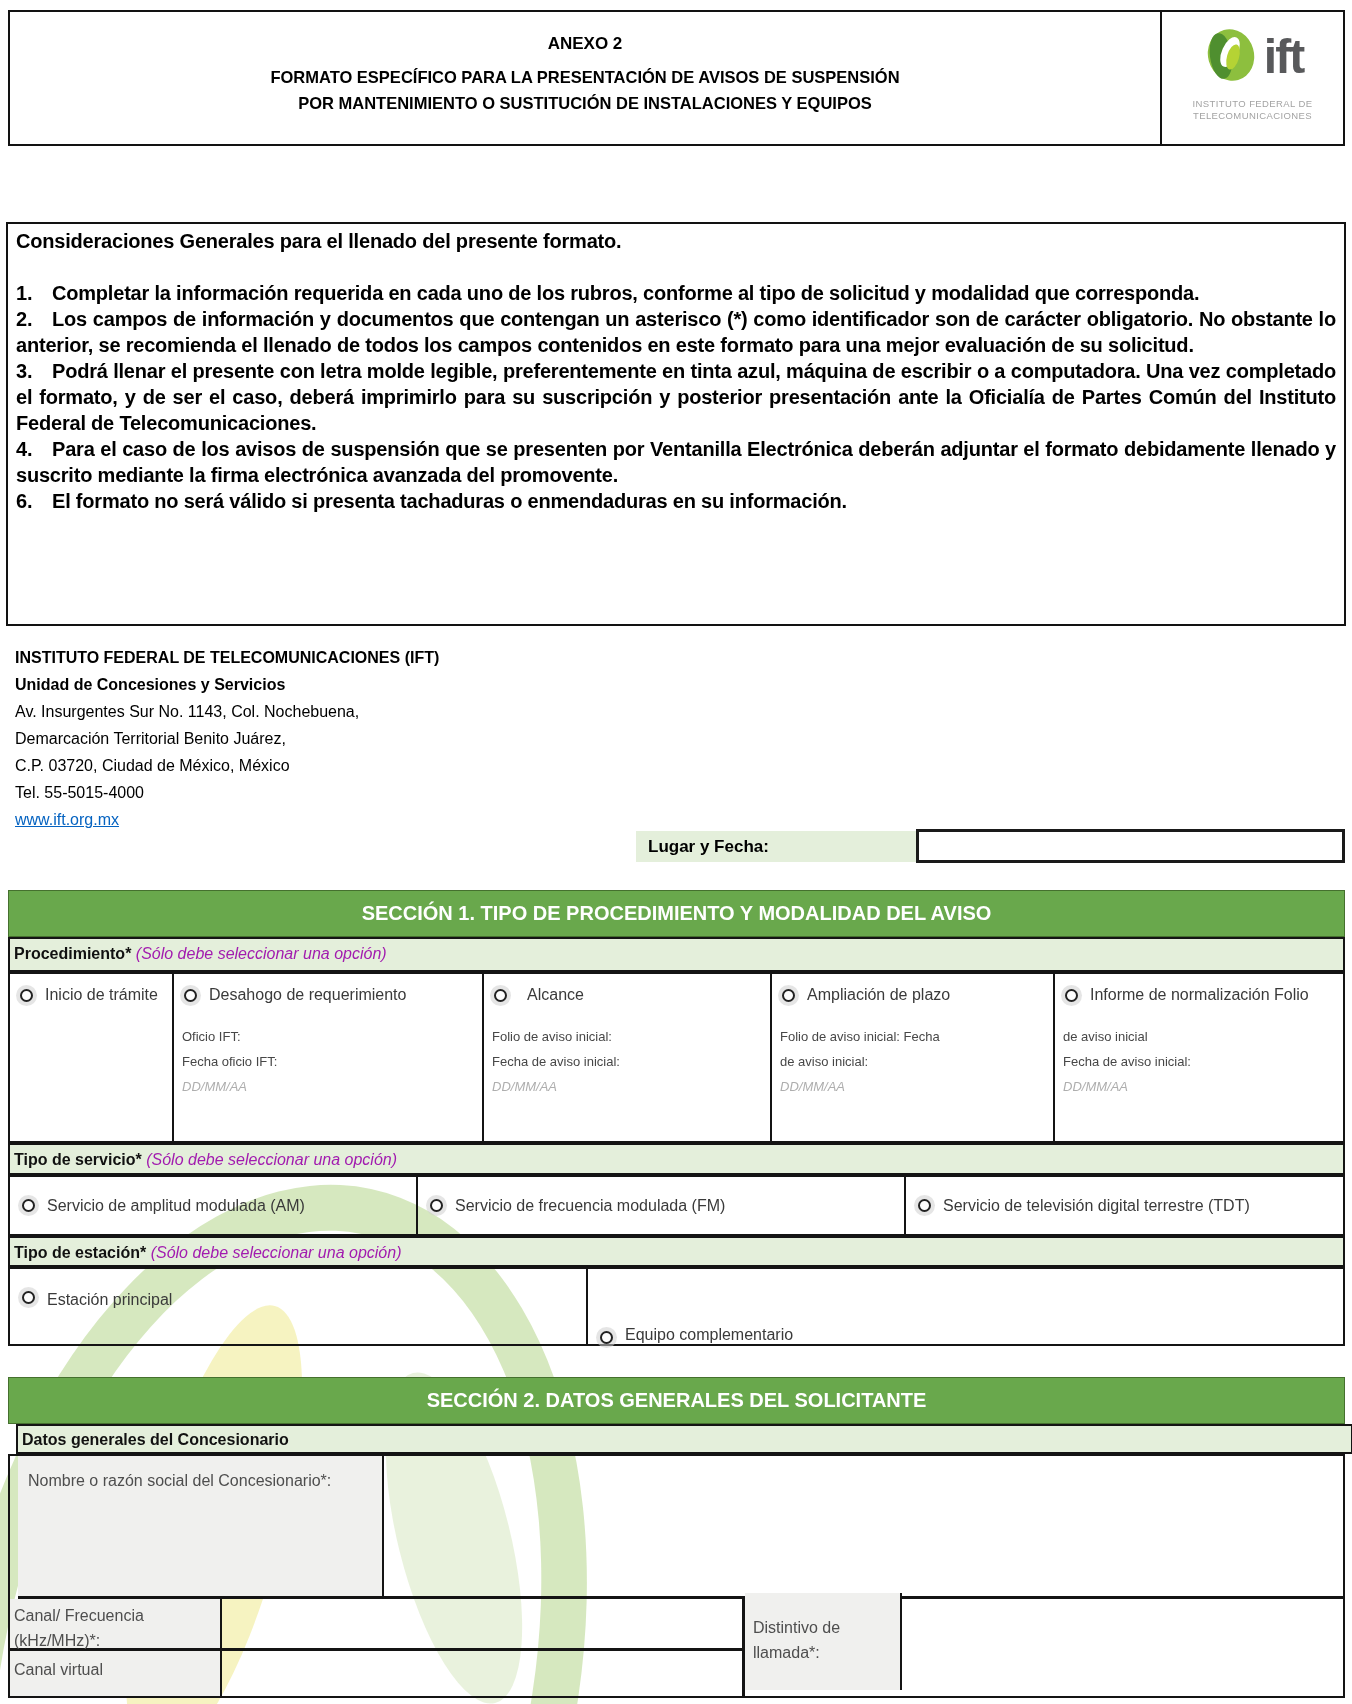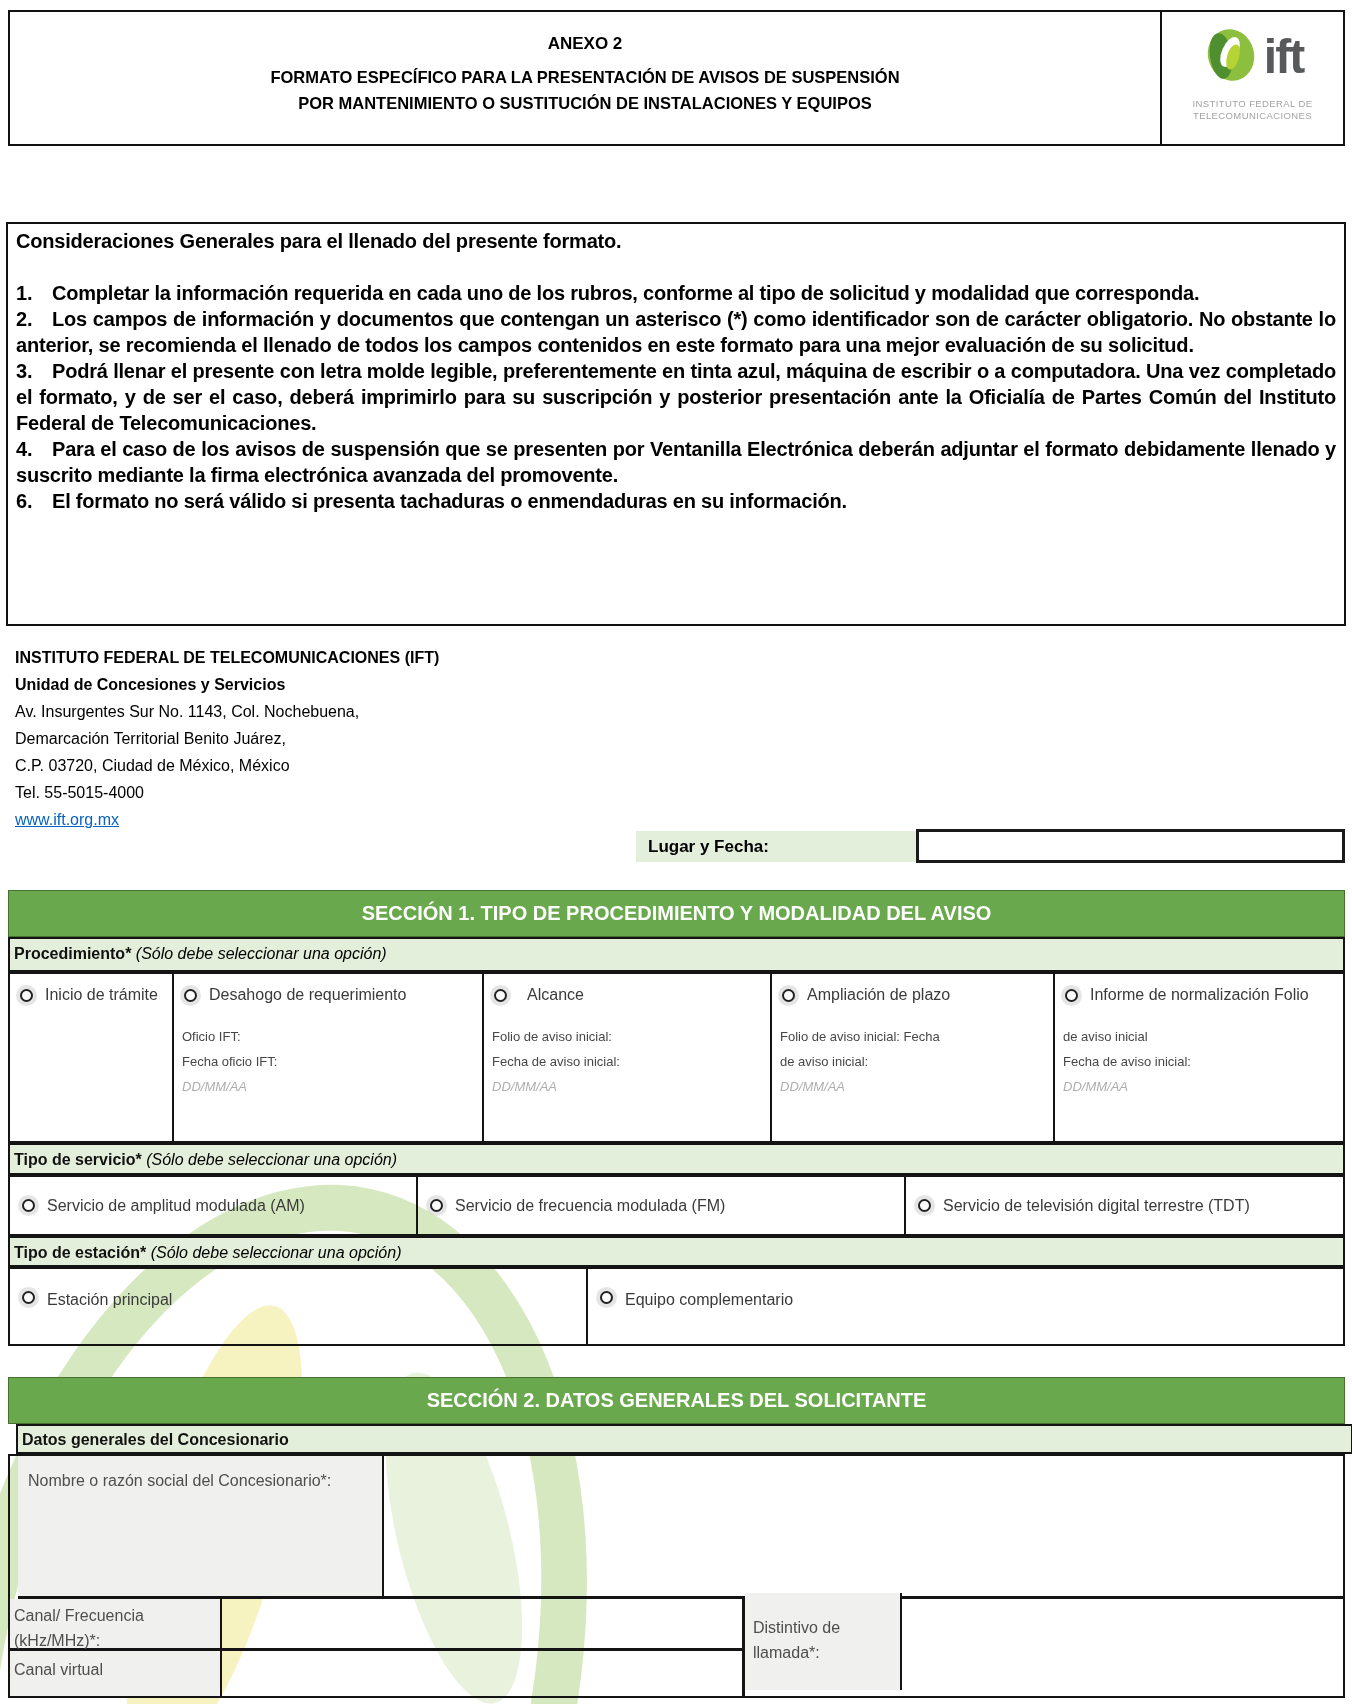--- a/index.html
+++ b/index.html
@@ -50,21 +50,21 @@
   #lugar-band { left:636px; top:831px; width:280px; height:31px; background:#e4efdb;
     font-weight:bold; font-size:17px; line-height:31px; padding-left:12px; }
   #lugar-input { left:916px; top:829px; width:429px; height:34px; border:3px solid #1a1a1a; background:#fff; }
 
   
   .secbar { width:1337px; height:47px; background:#69a84c; border:1px solid #45702e;
     color:#fff; font-weight:bold; font-size:20px; text-align:center; line-height:45px; }
   .band { width:1337px; background:#e4efdb; border:2px solid #141414; font-size:16px;
     padding:6px 0 0 4px; }
   .band .blabel { font-weight:bold; color:#111; }
-  .band .bhint { font-style:italic; color:#000000; }
+  .band .bhint { font-style:italic; color:#a21caf; }
 
   
   .tbl { border:2px solid #141414; background:transparent; }
   .cell { position:absolute; top:0; height:100%; border-right:2px solid #141414; }
   .cell.last { border-right:none; }
   .opt-head { display:flex; align-items:center; margin:12px 0 0 6px; }
   .opt-center { display:flex; align-items:center; padding-left:8px; height:100%; }
   .radio { flex:0 0 auto; display:inline-block; width:13px; height:13px; border:2px solid #222;
     border-radius:50%; background:#fdfdfd; box-shadow:0 0 0 4px rgba(208,208,208,0.55);
     margin:0 12px 0 4px; cursor:pointer; }
@@ -238,21 +238,21 @@
   </div>
 
   <div class="abs z tbl" style="left:8px; top:1267px; width:1337px; height:79px;">
     <div class="cell" style="left:0; width:578px;">
       <div class="opt-center" style="align-items:flex-start; padding-top:22px;">
         <span class="radio"></span>
         <span class="opt-label">Estación principal</span>
       </div>
     </div>
     <div class="cell last" style="left:578px; width:755px;">
-      <div class="opt-center" style="align-items:flex-start; padding-top:22px;">
+      <div class="opt-center" style="align-items:flex-end; padding-top:22px;">
         <span class="radio"></span>
         <span class="opt-label">Equipo complementario</span>
       </div>
     </div>
   </div>
 
   <div class="abs z secbar" style="left:8px; top:1377px;">SECCIÓN 2. DATOS GENERALES DEL SOLICITANTE</div>
 
   <div class="abs z band" style="left:16px; top:1424px; height:30px; padding-top:5px;">
     <span class="blabel">Datos generales del Concesionario</span>

